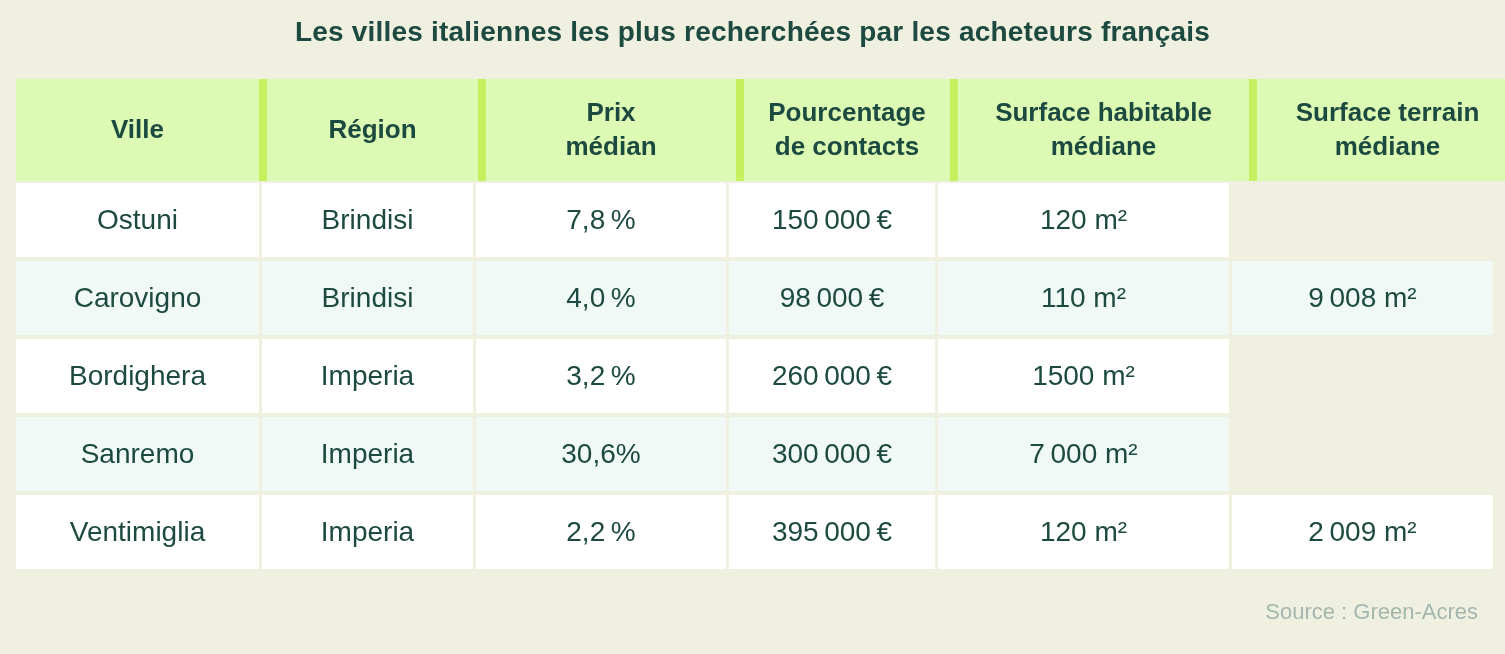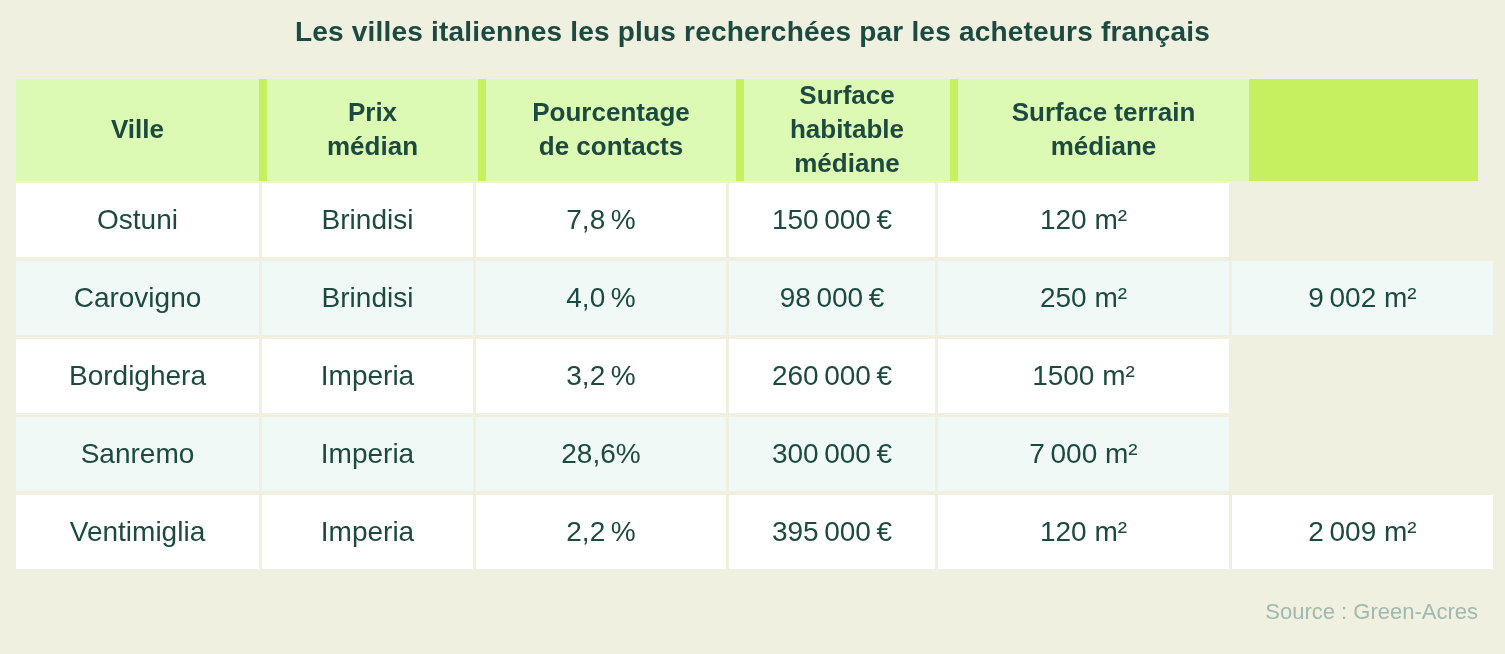--- a/index.html
+++ b/index.html
@@ -87,20 +87,21 @@
 <body>
 
 <div class="page">
 
   <h1 class="title">Les villes italiennes les plus recherchées par les acheteurs français</h1>
 
   <div class="table-wrap">
 
     <div class="thead">
       <div class="th">Ville</div>
+      <div class="th">Région</div>
       <div class="th">Prix
 médian</div>
       <div class="th">Pourcentage
 de contacts</div>
       <div class="th">Surface habitable
 médiane</div>
       <div class="th">Surface terrain
 médiane</div>
     </div>
 
@@ -112,36 +113,36 @@
         <div class="td">7,8 %</div>
         <div class="td">150 000 €</div>
         <div class="td">120 m²</div>
       </div>
 
       <div class="tr">
         <div class="td">Carovigno</div>
         <div class="td">Brindisi</div>
         <div class="td">4,0 %</div>
         <div class="td">98 000 €</div>
-        <div class="td">250 m²</div>
-        <div class="td">9 002 m²</div>
+        <div class="td">110 m²</div>
+        <div class="td">9 008 m²</div>
       </div>
 
       <div class="tr">
         <div class="td">Bordighera</div>
         <div class="td">Imperia</div>
         <div class="td">3,2 %</div>
         <div class="td">260 000 €</div>
         <div class="td">1500 m²</div>
       </div>
 
       <div class="tr">
         <div class="td">Sanremo</div>
         <div class="td">Imperia</div>
-        <div class="td">28,6%</div>
+        <div class="td">30,6%</div>
         <div class="td">300 000 €</div>
         <div class="td">7 000 m²</div>
       </div>
 
       <div class="tr">
         <div class="td">Ventimiglia</div>
         <div class="td">Imperia</div>
         <div class="td">2,2 %</div>
         <div class="td">395 000 €</div>
         <div class="td">120 m²</div>

